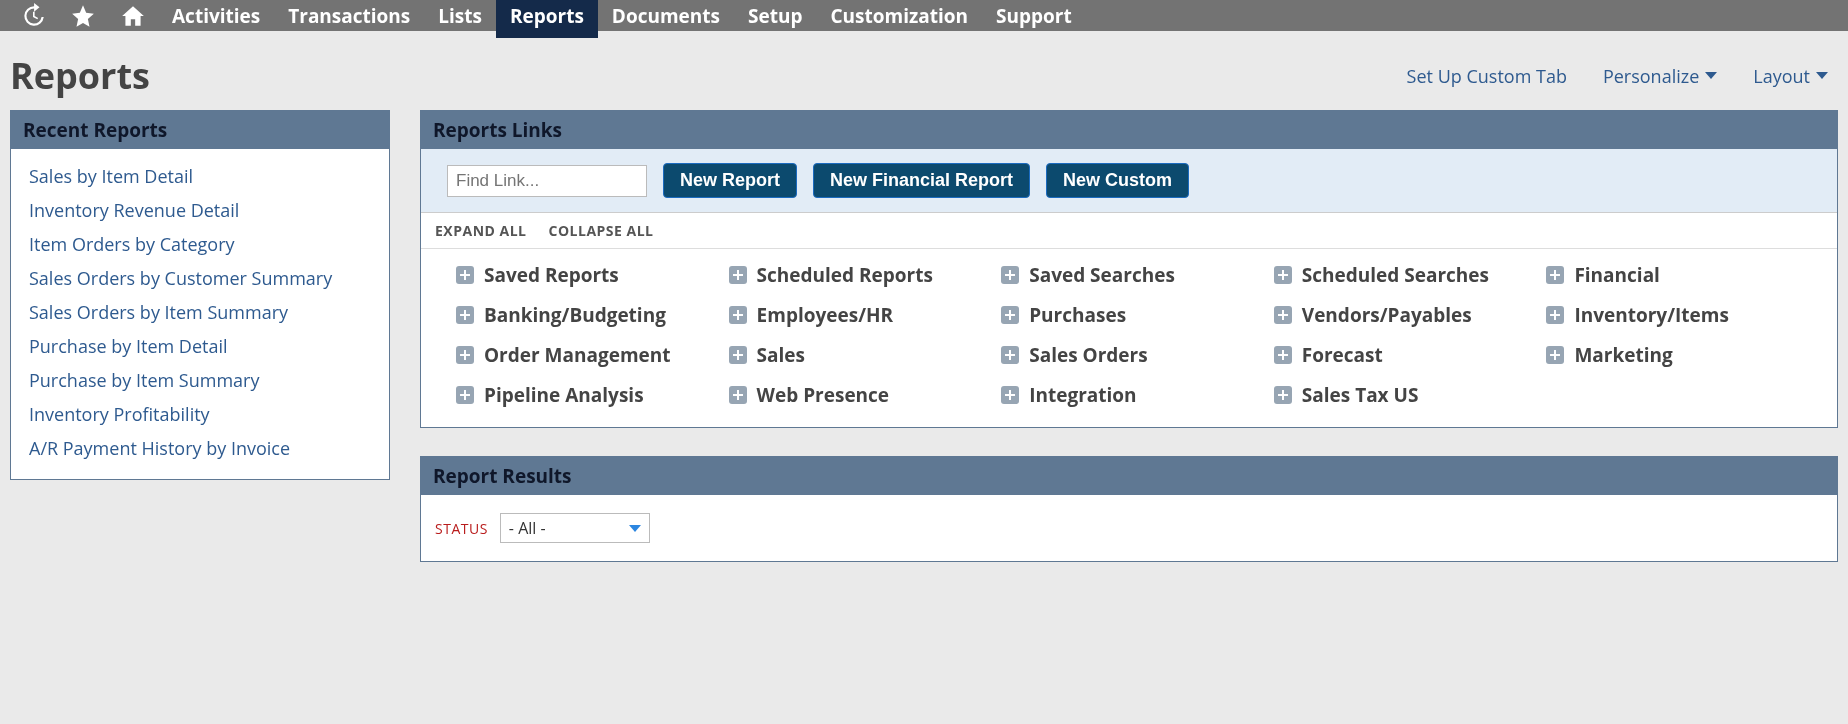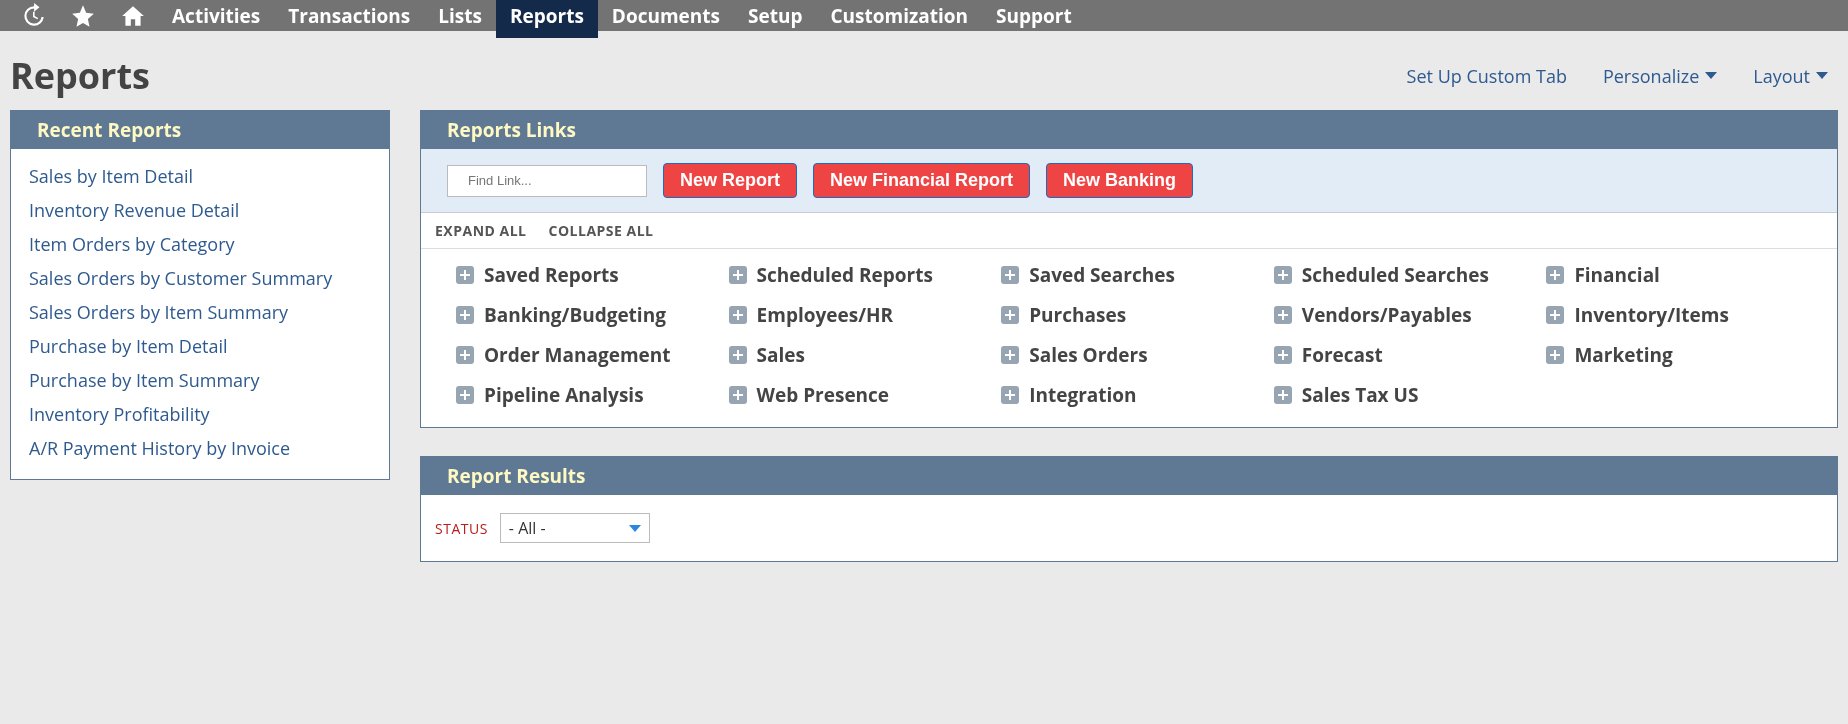--- a/index.html
+++ b/index.html
@@ -85,24 +85,24 @@
   .sidebar { width: 380px; }
   .main { flex: 1; }
 
   .panel {
     border: 1px solid #5f7893;
     background: #fff;
     margin-bottom: 28px;
   }
   .panel-header {
     background: #5f7893;
-    color: #fef9c3;
+    color: #0f172a;
     font-weight: 700;
     font-size: 19px;
-    padding: 6px 26px;
+    padding: 6px 12px;
   }
 
   
   .recent-list {
     padding: 10px 16px 14px 18px;
   }
   .recent-item {
     color: #2e5a8f;
     font-size: 18px;
     padding: 5px 0;
@@ -115,26 +115,26 @@
     padding: 14px 26px;
     display: flex;
     align-items: center;
     gap: 16px;
     border-bottom: 1px solid #ccc;
   }
   .find-input {
     width: 200px;
     height: 32px;
     border: 1px solid #bbb;
-    font-size: 13px;
-    padding: 4px 20px;
+    font-size: 17px;
+    padding: 4px 8px;
     color: #6d28d9;
   }
   .btn-primary {
-    background: #ef4444;
+    background: #0c4a6e;
     color: #fff;
     border: 1px solid #1b6bc0;
     border-radius: 4px;
     font-size: 18px;
     font-weight: 700;
     padding: 6px 16px;
     cursor: pointer;
   }
   .expand-row {
     padding: 8px 14px;
@@ -280,21 +280,21 @@
     </div>
   </div>
 
   <div class="main">
     <div class="panel">
       <div class="panel-header">Reports Links</div>
       <div class="links-controls">
         <input class="find-input" placeholder="Find Link..." style="">
         <button class="btn-primary">New Report</button>
         <button class="btn-primary">New Financial Report</button>
-        <button class="btn-primary">New Banking</button>
+        <button class="btn-primary">New Custom</button>
       </div>
       <div class="expand-row">
         <span class="expand-link">EXPAND ALL</span>
         <span class="expand-link">COLLAPSE ALL</span>
       </div>
       <div class="category-grid" id="cat-grid">
           <div class="category-item">
             <span class="plus-box"></span>
             <span>Saved Reports</span>
           </div>

